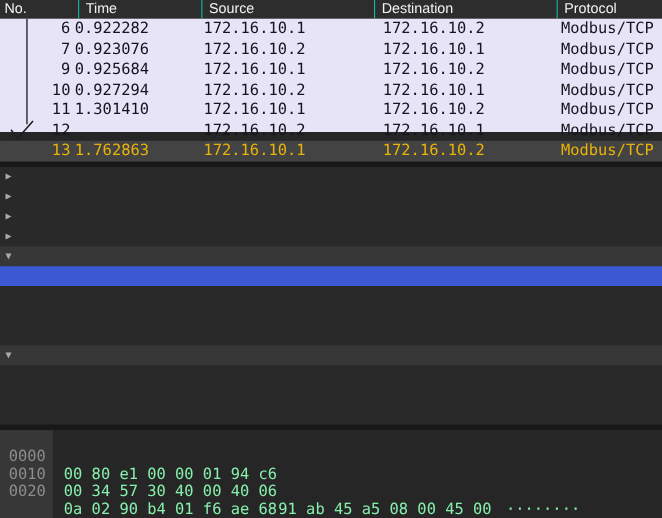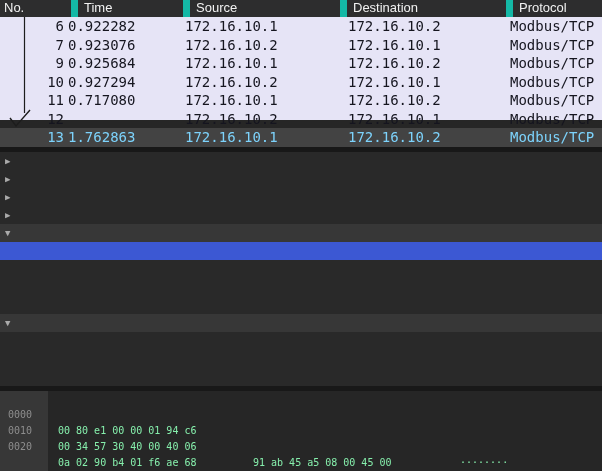--- a/index.html
+++ b/index.html
@@ -6,45 +6,45 @@
   body{
     position:relative;width:602px;height:471px;overflow:hidden;
     background:#262626;
     font-family:"DejaVu Sans Mono",monospace;
   }
   
   .packet-list{position:absolute;top:0;left:0;width:602px;height:120px;background:#e6e4f6;text-decoration:underline;}
   .pl-header{position:absolute;top:0;left:0;width:602px;height:17px;background:#2d2d2e;
     font-family:"Liberation Sans",sans-serif;font-size:13px;color:#f2f2f2;}
   .pl-h{position:absolute;top:0;height:17px;line-height:16px;white-space:nowrap;}
-  .pl-h.b{border-left:7px solid #14b8a6;padding-left:6px;}
+  .pl-h.b{border-left:1px solid #14b8a6;padding-left:6px;}
   .h-no{left:4px;} .h-time{left:71px;} .h-src{left:183px;} .h-dst{left:340px;} .h-proto{left:506px;}
   .pl-rows{position:absolute;top:17px;left:0;width:602px;height:130px;}
   .pl-row{position:relative;width:602px;height:18.571px;line-height:18.571px;
     font-size:14px;color:#15151f;white-space:pre;}
-  .pl-row.selected{background:#434343;color:#7dd3fc;}
+  .pl-row.selected{background:#434343;color:#eab308;}
   .cell{position:absolute;top:0;height:18.571px;}
   .c-no{left:0;width:64px;text-align:right;}
   .c-time{left:68px;} .c-src{left:185px;} .c-dst{left:348px;} .c-proto{left:510px;}
   .related-svg{position:absolute;top:0;left:0;width:40px;height:130px;pointer-events:none;}
   
   .splitter{position:absolute;left:0;width:602px;background:#181818;}
   .sp1{top:147px;height:5px;} .sp2{top:386px;height:5px;}
   
   .details{position:absolute;top:152px;left:0;width:602px;height:234px;background:#292929;}
   .d-row{position:relative;width:602px;height:18px;line-height:18px;font-size:13px;
     color:#e9e9e9;white-space:pre;overflow:hidden;}
   .d-row.parent{background:#373737;}
   .d-row.selected{background:#3c58d3;color:#ffffff;}
   .d-arrow{position:absolute;left:5px;top:0;width:16px;font-size:9px;color:#aaaaaa;
     text-align:left;line-height:18px;}
   
   .hexpane{position:absolute;top:391px;left:0;width:602px;height:80px;background:#262626;}
   .offcol{position:absolute;top:0;left:0;width:48px;height:80px;background:#373737;}
-  .h-row{position:relative;width:602px;height:16px;line-height:16px;font-size:10px;white-space:pre;}
+  .h-row{position:relative;width:602px;height:16px;line-height:16px;font-size:14px;white-space:pre;}
   .h-off{position:absolute;left:8px;color:#8d8d8d;}
   .h-seg{position:absolute;color:#86efac;}
   .h-g1{left:58px;} .h-g2{left:253px;margin-top:16px;} .h-a1{left:460px;} .h-a2{left:530px;}
   .hexsel{background:#42609f;color:#ffffff;}
 </style>
 </head>
 <body>
 
 <div class="packet-list">
   <div class="pl-header">
@@ -78,21 +78,21 @@
     </div>
     <div class="pl-row">
       <span class="cell c-no">10</span>
       <span class="cell c-time">0.927294</span>
       <span class="cell c-src">172.16.10.2</span>
       <span class="cell c-dst">172.16.10.1</span>
       <span class="cell c-proto">Modbus/TCP</span>
     </div>
     <div class="pl-row">
       <span class="cell c-no">11</span>
-      <span class="cell c-time">0.717080</span>
+      <span class="cell c-time">1.301410</span>
       <span class="cell c-src">172.16.10.1</span>
       <span class="cell c-dst">172.16.10.2</span>
       <span class="cell c-proto">Modbus/TCP</span>
     </div>
     <div class="pl-row">
       <span class="cell c-no">12</span>
       <span class="cell c-src">172.16.10.2</span>
       <span class="cell c-dst">172.16.10.1</span>
       <span class="cell c-proto">Modbus/TCP</span>
     </div>

